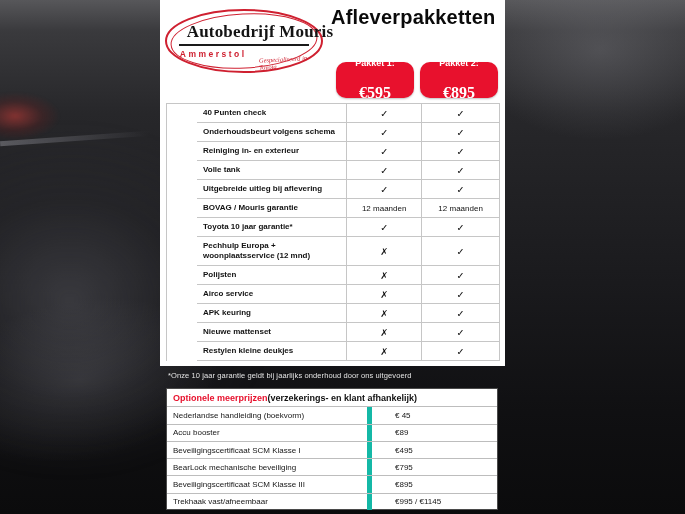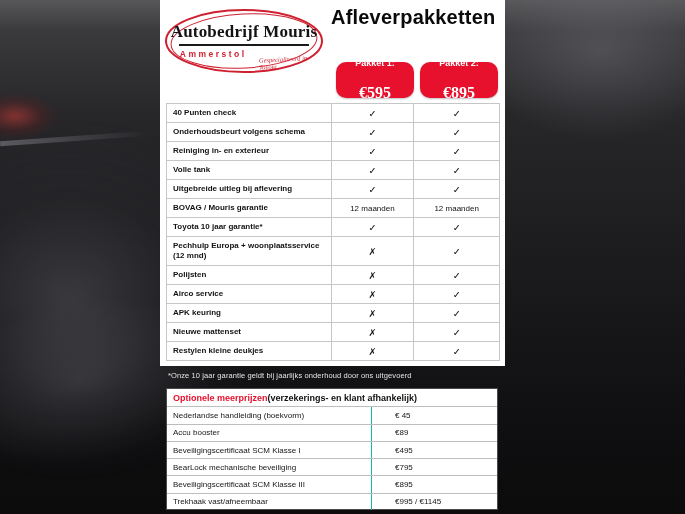--- a/index.html
+++ b/index.html
@@ -37,21 +37,21 @@
 
   
   .panel-main {
     position:absolute; left:160px; top:0; width:345px; height:366px; background:#ffffff;
   }
 
   
   .logo { position:absolute; left:163px; top:7px; width:162px; height:70px; }
   .logo svg { position:absolute; left:0; top:0; }
   .logo-name {
-    position:absolute; left:0; top:15px; width:100%; text-align:center;
+    position:absolute; left:16px; top:15px; width:100%; text-align:center;
     font-family:"Liberation Serif", serif; font-weight:700; font-size:17px; color:#141414;
     letter-spacing:0.2px;
   }
   .logo-underline { position:absolute; left:16px; right:16px; top:37px; height:1.5px; background:#1a1a1a; }
   .logo-city {
     position:absolute; left:0; top:42px; width:62%; text-align:center;
     color:#cf2030; font-size:8.5px; font-weight:700; letter-spacing:2.5px;
   }
   .logo-tagline {
     position:absolute; left:96px; top:48px; color:#cf2030; font-size:6.5px;
@@ -71,21 +71,21 @@
   .badge .b-label { font-size:9px; font-weight:700; }
   .badge .b-price { font-size:16px; font-weight:700;font-family:Liberation Serif, serif; }
   .badge.b1 { left:336px; }
   .badge.b2 { left:420px; }
 
   
   .pkg-table {
     position:absolute; left:166px; top:103px; width:334px; background:#fff;
     border-top:1px solid #c6c6c6; border-left:1px solid #c6c6c6;
   }
-  .trow { display:flex; height:19px; }
+  .trow { display:flex; height:19px;margin-left:30px; }
   .trow.tall { height:29px; }
   .tcell {
     border-right:1px solid #c6c6c6; border-bottom:1px solid #c6c6c6;
     display:flex; align-items:center; height:100%;
   }
   .tcell.label { width:165px; padding:1px 4px 1px 6px; font-size:8px; font-weight:700; color:#121212; line-height:1.2; }
   .tcell.m1 { width:83px; justify-content:center; font-size:9.5px; color:#111; }
   .tcell.m2 { width:86px; justify-content:center; font-size:9.5px; color:#111; }
 
   
@@ -94,21 +94,21 @@
   
   .options {
     position:absolute; left:166px; top:388px; width:332px; height:122px;
     background:#fff; border:1px solid #4a4a4a;
   }
   .orow { display:flex; align-items:center; height:17.3px; border-top:1px solid #bdbdbd; }
   .orow.header { border-top:none; padding-left:6px; font-size:9px; font-weight:700; color:#111; }
   .orow.header .red { color:#e8112d; }
   .olabel {
     width:205px; height:100%; display:flex; align-items:center;
-    padding-left:6px; font-size:8px; color:#161616; border-right:1px solid #14b8a6;
+    padding-left:6px; font-size:8px; color:#161616; border-right:5px solid #14b8a6;
   }
   .oprice { flex:1; padding-left:5px; font-size:8px; color:#161616;margin-left:18px; }
 </style>
 </head>
 <body>
 
 <div class="stage">
 
   <div class="bg-glow-left"></div>
   <div class="bg-glow-topright"></div>

